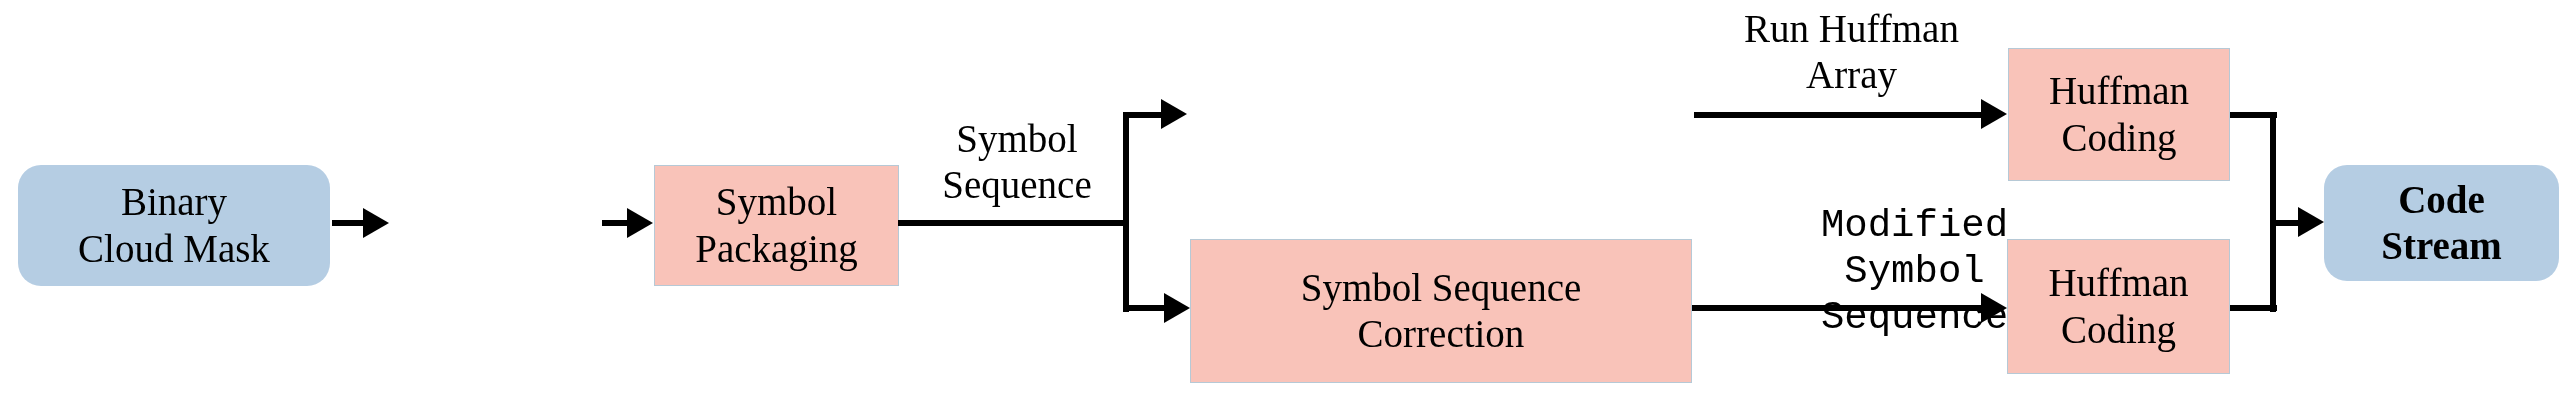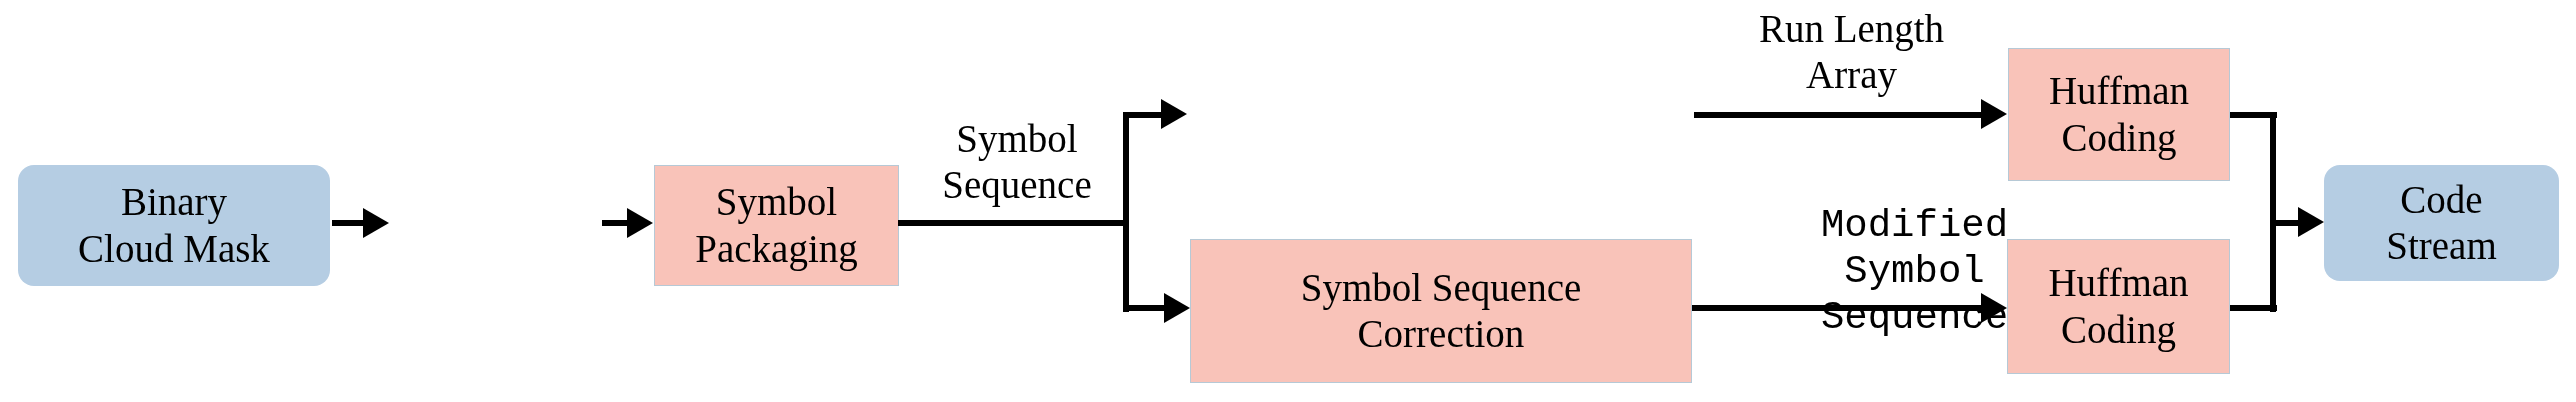--- a/index.html
+++ b/index.html
@@ -18,21 +18,21 @@
     align-items: center;
     justify-content: center;
     text-align: center;
     font-size: 39px;
     line-height: 1.18;
     box-sizing: border-box;
   }
   .node-label { white-space: pre-line; }
   .io {
     background: #b5cde3;
-    border-radius: 16px;
+    border-radius: 23px;
   }
   .process {
     background: #f9c3b9;
     border: 1.6px solid #b6c9d6;
   }
   .shaft-h { position: absolute; height: 6.2px; background: #000000; }
   .shaft-v { position: absolute; width: 6.2px; background: #000000; }
   .head-right {
     position: absolute;
     width: 0; height: 0;
@@ -49,21 +49,21 @@
   }
 
   
   #n-binary    { left: 18px;   top: 165px; width: 312px; height: 121px; }
   #n-block     { left: 389px;  top: 165px; width: 211px; height: 121px; }
   #n-packaging { left: 654px;  top: 165px; width: 245px; height: 121px; }
   #n-regional  { left: 1188px; top: 37px;  width: 506px; height: 155px; }
   #n-correction{ left: 1190px; top: 239px; width: 502px; height: 144px; }
   #n-huff-top  { left: 2008px; top: 48px;  width: 222px; height: 133px; }
   #n-huff-bot  { left: 2007px; top: 239px; width: 223px; height: 135px; }
-  #n-stream    { left: 2324px; top: 165px; width: 235px; height: 116px; }
+  #n-stream    { left: 2324px; top: 165px; width: 235px; height: 116px; font-weight: bold; }
 
   
   #c1-shaft { left: 332px;  top: 220px; width: 34px; }
   #c1-head  { left: 363px;  top: 208px; }
   #c2-shaft { left: 602px;  top: 220px; width: 29.5px; }
   #c2-head  { left: 627px;  top: 208px; }
   #c3-shaft { left: 898px; top: 220px; width: 231px; }
   #c4-vert  { left: 1123px; top: 112px; height: 200px; }
   #c5-shaft { left: 1123px; top: 112px; width: 42px; }
   #c5-head  { left: 1161px; top: 99px; }
@@ -163,20 +163,20 @@
   </div>
 
   <div>
     <div id="c12-shaft" class="shaft-h"></div>
     <div id="c12-head" class="head-right"></div>
   </div>
 
   <div id="l-symbol-sequence" class="edge-label">Symbol
 Sequence</div>
 
-  <div id="l-run-length" class="edge-label">Run Length
+  <div id="l-run-length" class="edge-label">Run Huffman
 Array</div>
 
   <div id="l-modified" class="edge-label">Modified
 Symbol Sequence</div>
 
 </div>
 
 
 </body></html>

